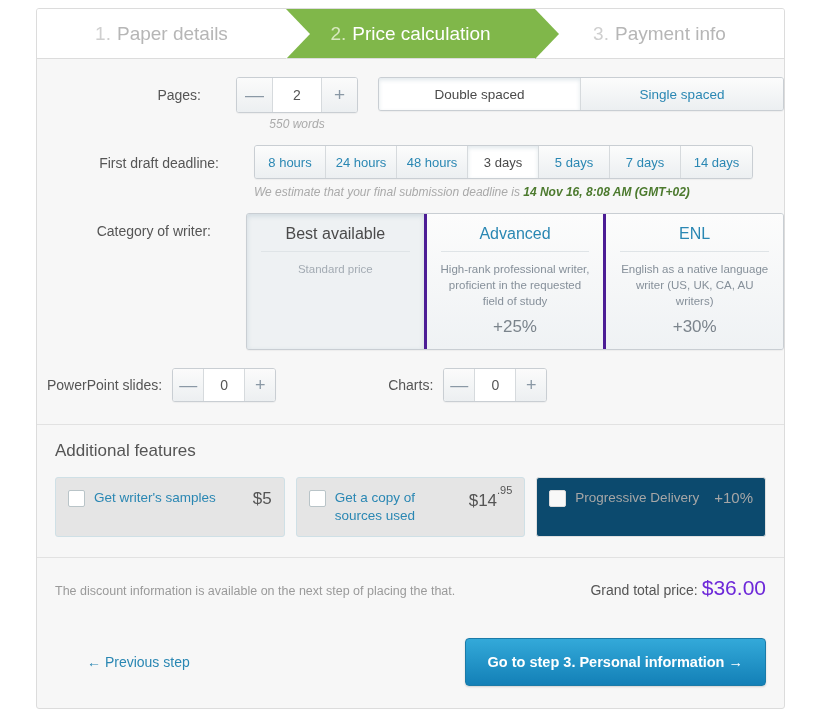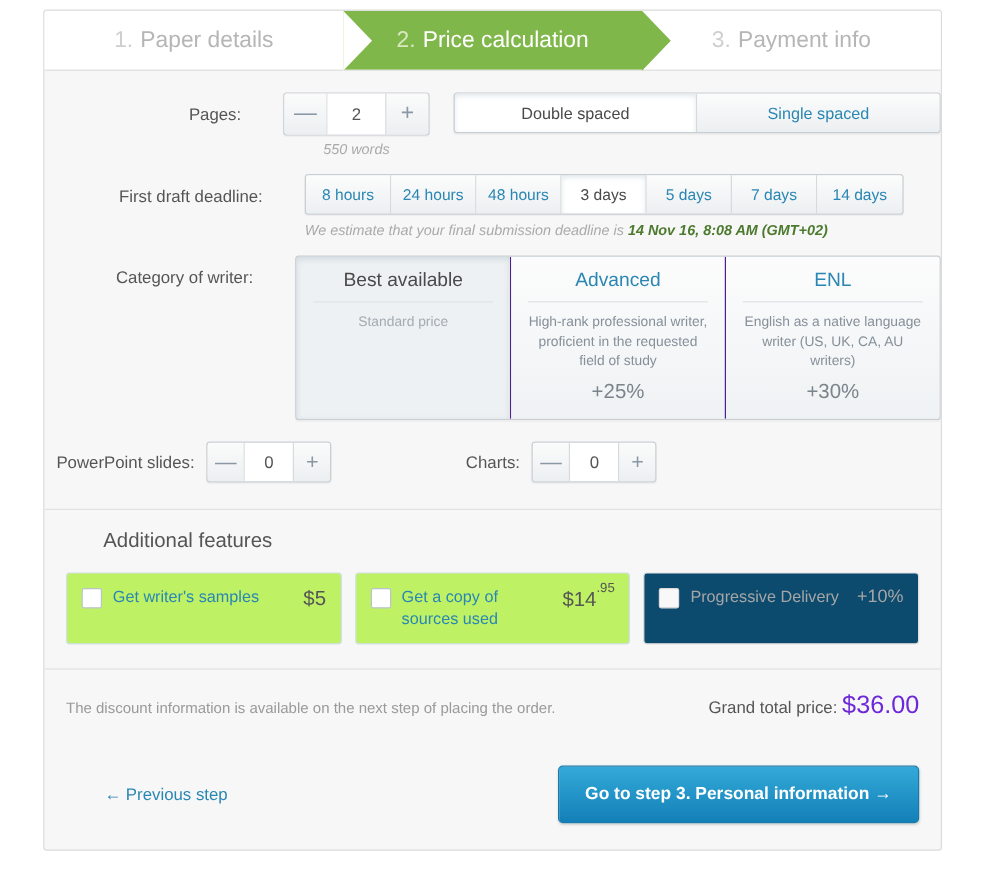--- a/index.html
+++ b/index.html
@@ -152,21 +152,21 @@
     border: 1px solid #c9ced3;
     border-radius: 3px;
     overflow: hidden;
     width: 538px;
     background: #eef1f3;
     box-shadow: 0 1px 1px rgba(0,0,0,.04);
   }
   .card {
     flex: 1 1 0;
     padding: 11px 12px 12px 12px;
-    border-right: 1px solid #4c1d95;
+    border-right: 3px solid #4c1d95;
     background: linear-gradient(#fcfcfc, #eff2f4);
     text-align: center;
     cursor: pointer;
     display: flex;
     flex-direction: column;
   }
   .card:last-child { border-right: none; }
   .card.selected {
     background: #eef1f3;
     box-shadow: inset 0 2px 5px rgba(120,150,170,.25);
@@ -178,27 +178,27 @@
   .card.selected .desc { color: #a3abb3; }
   .card .pct { font-size: 17px; color: #7b848c; margin-top: 8px; }
 
   
   .counters { display: flex; align-items: center; padding: 4px 0 16px 10px; }
   .counter-label { font-size: 14px; color: #555; margin-right: 10px; }
   .counters .gap { width: 112px; }
 
   
   .features-wrap { padding: 16px 18px 20px 18px; }
-  .features-title { font-size: 17px; color: #555; margin-bottom: 16px; margin-left: 31px; }
+  .features-title { font-size: 17px; color: #555; margin-bottom: 16px; }
   .features { display: flex; gap: 11px; }
   .feature {
     flex: 1 1 0;
     border: 1px solid #cfe0e6;
     border-radius: 3px;
-    background: #bef264;
+    background: #e5e5e5;
     padding: 11px 12px;
     display: flex;
     align-items: flex-start;
     min-height: 55px;
     cursor: pointer;
   }
   .feature.disabled {
     background: #0c4a6e;
     border-color: #e0e0e0;
     cursor: default;
@@ -374,21 +374,21 @@
           <span class="fname">Progressive Delivery</span>
           <span class="fprice"><span>+10%</span></span>
         </div>
       </div>
     </div>
 
     <div class="divider"></div>
 
     <div class="footer">
       <div class="footer-top">
-        <div class="discount-note">The discount information is available on the next step of placing the order.</div>
+        <div class="discount-note">The discount information is available on the next step of placing the that.</div>
         <div class="grand">
           <span>Grand total price:</span><span class="amount">$36.00</span>
         </div>
       </div>
       <div class="footer-bottom">
         <a class="prev-link">← Previous step</a>
         <button class="cta">Go to step 3. Personal information →</button>
       </div>
     </div>
 

